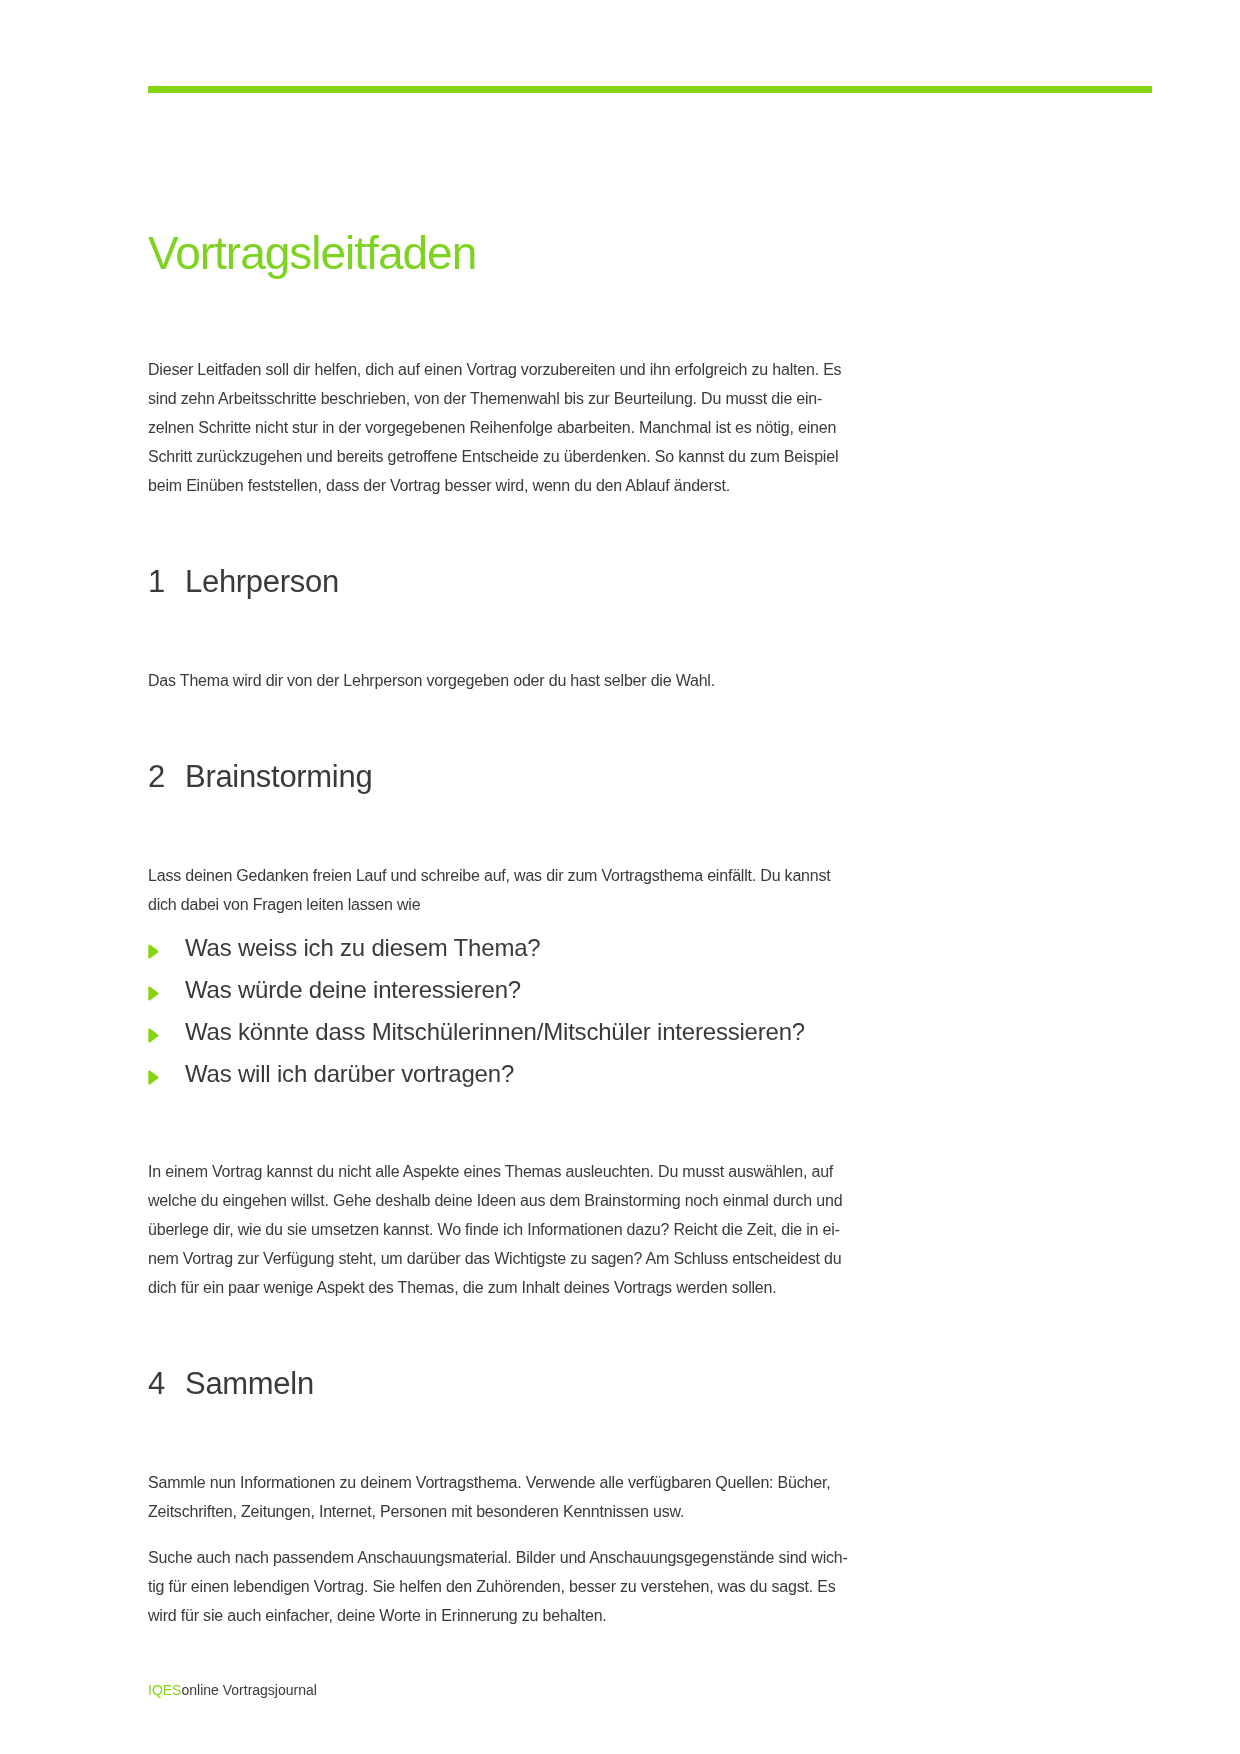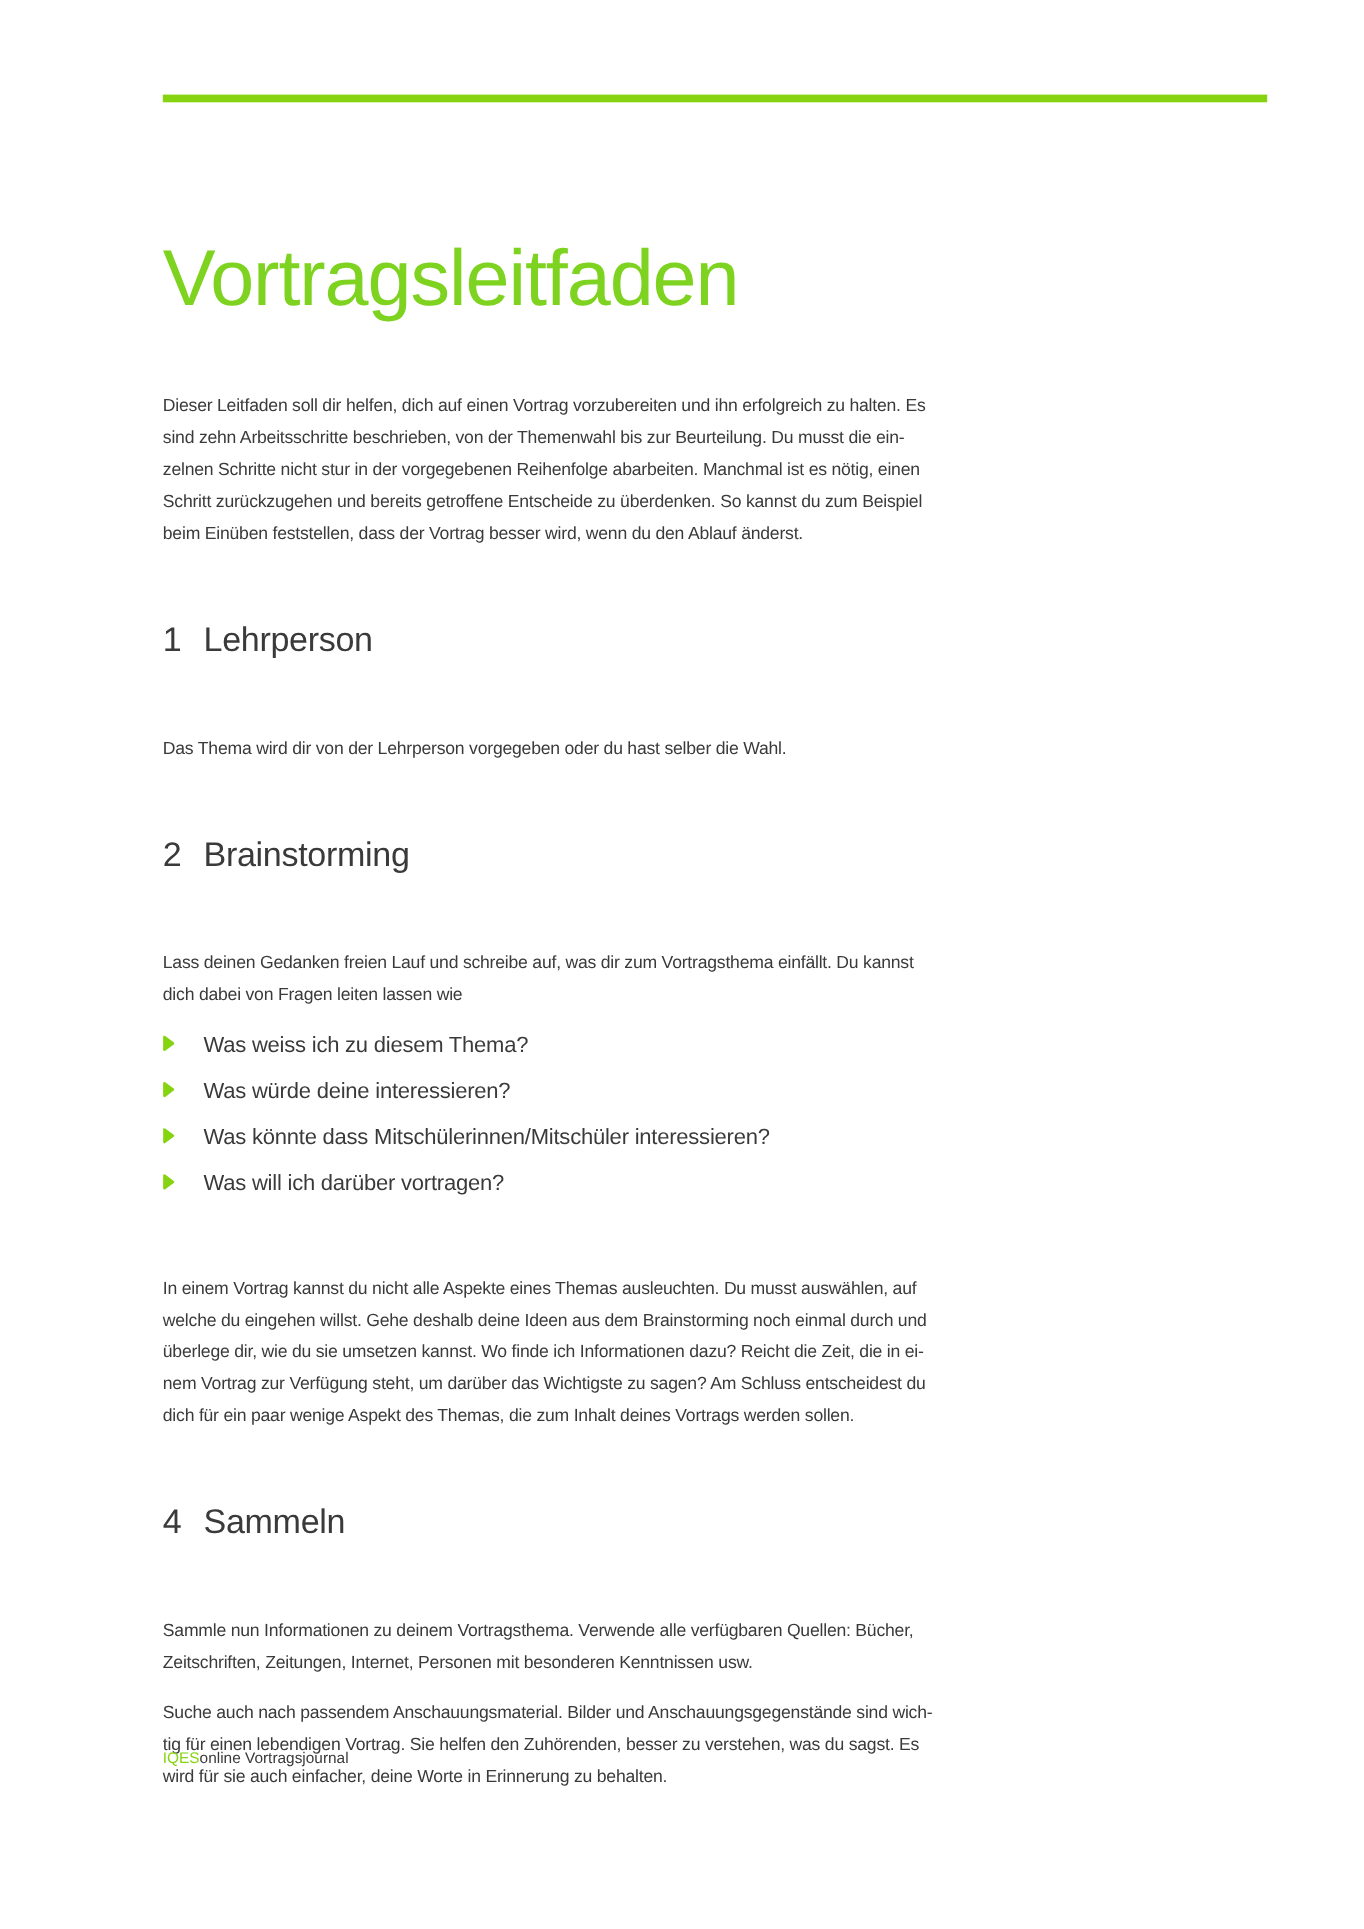--- a/index.html
+++ b/index.html
@@ -12,21 +12,21 @@
     overflow: hidden;
   }
   .page { position: absolute; left: 148px; top: 0; width: 1010px; }
   .rule {
     margin-top: 86px;
     width: 1004px; height: 7px;
     background: #86d411;
   }
   h1.doc-title {
     margin: 124px 0 0 0;
-    font-size: 72px;
+    font-size: 46px;
     line-height: 72px;
     font-weight: 400;
     letter-spacing: -1px;
     color: #7ed320;
   }
   p.body-text {
     margin: 66px 0 0 0;
     font-size: 16px;
     line-height: 29px;
     letter-spacing: -0.2px;
@@ -45,33 +45,33 @@
     display: inline-block;
     width: 37px;
   }
   ul.arrow-list {
     list-style: none;
     margin: 10px 0 0 0;
     padding: 0;
   }
   ul.arrow-list li {
     display: flex;
-    align-items: flex-end;
-    font-size: 20px;
+    align-items: center;
+    font-size: 24px;
     line-height: 29px;
     letter-spacing: -0.2px;
     margin-bottom: 6px;
   }
   ul.arrow-list .bullet-icon {
     flex: 0 0 37px;
     padding-top: 7px;
   }
   .footer {
     position: absolute;
-    left: 148px; top: 1589px;
+    left: 148px; top: 1681px;
     font-size: 14px;
     line-height: 18px;
     color: #3a3a3a;
     letter-spacing: 0;
   }
   .footer .brand-green { color: #86d411; }
 </style>
 </head>
 <body>
 

